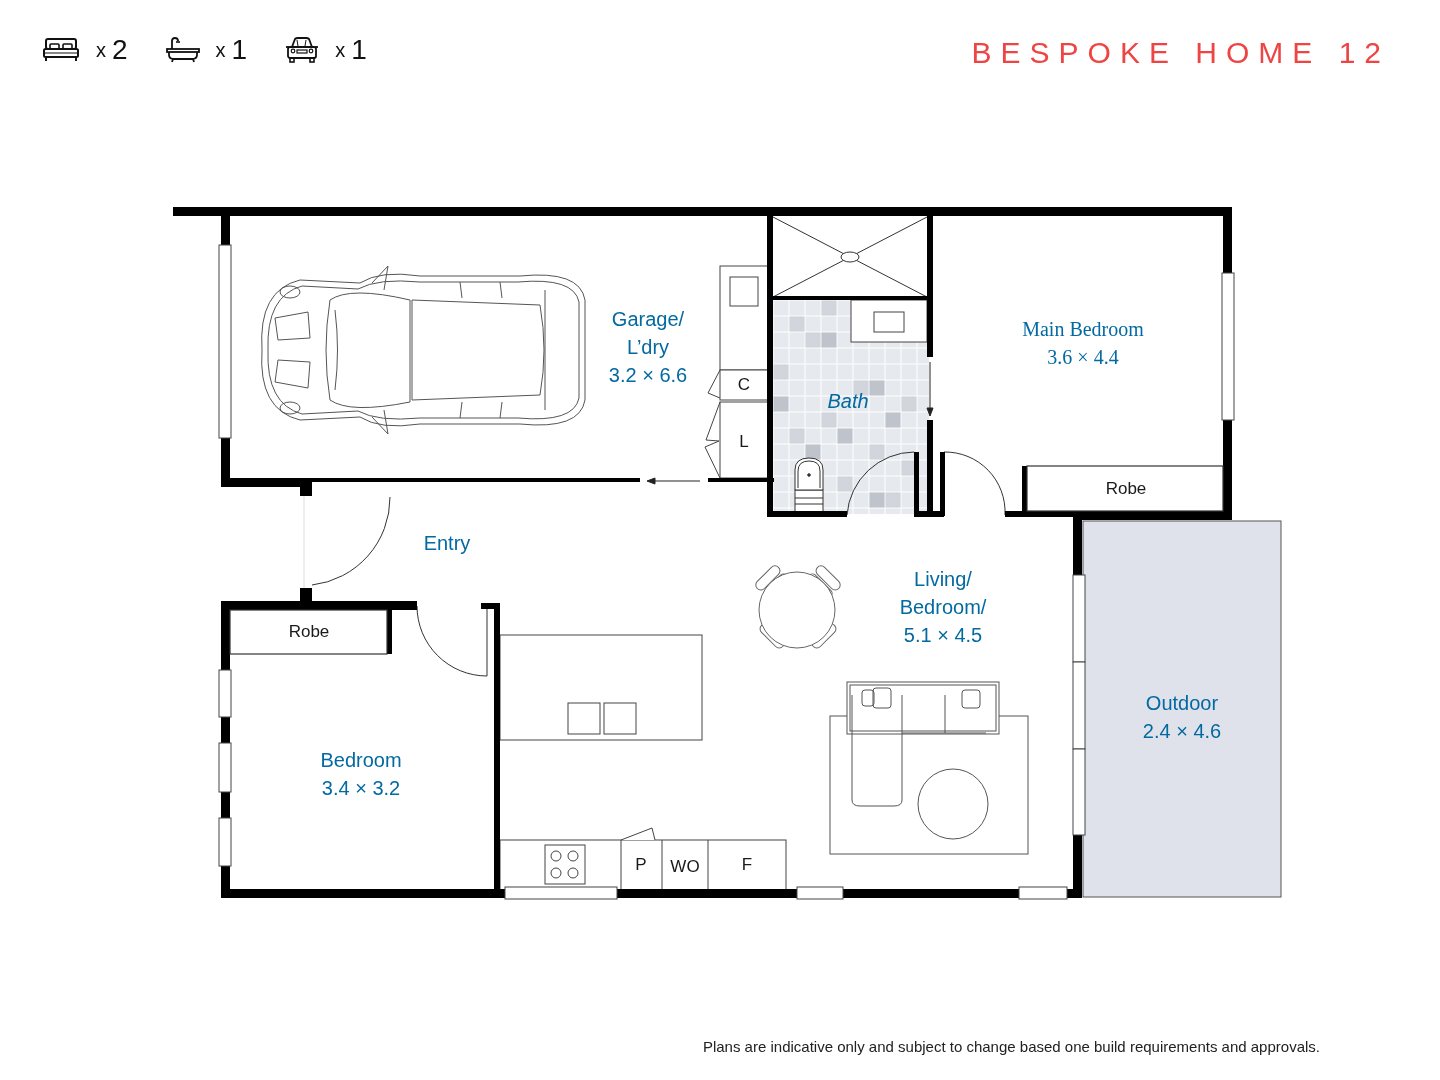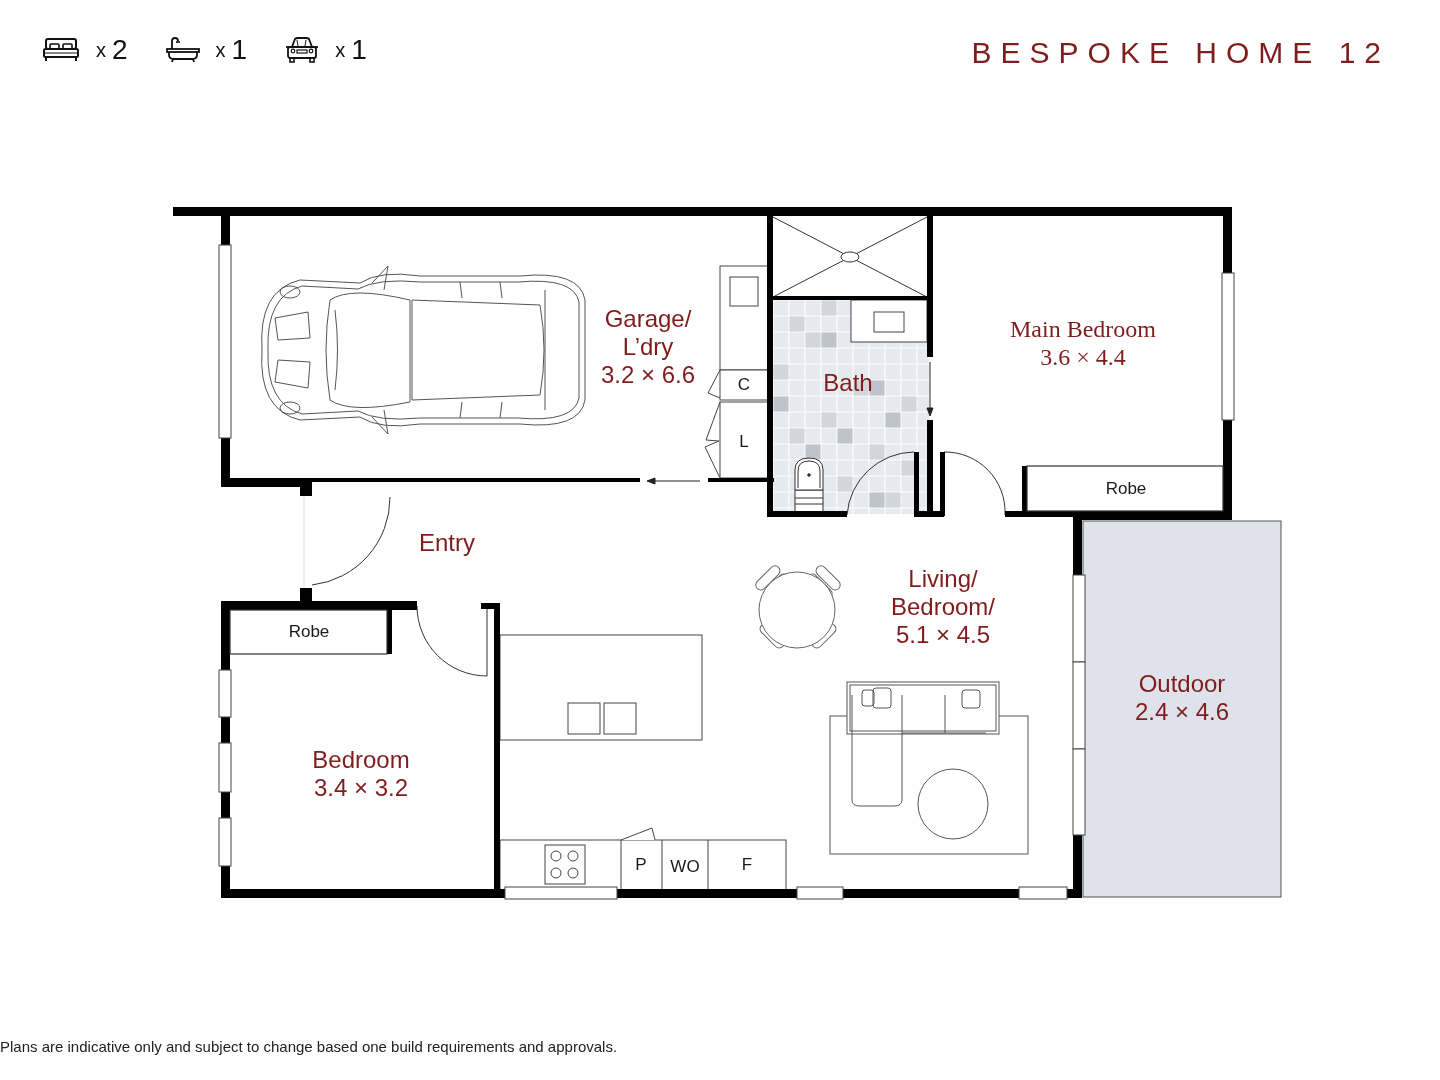--- a/index.html
+++ b/index.html
@@ -3,26 +3,26 @@
 <meta charset="utf-8">
 <style>
   html, body { margin: 0; padding: 0; background: #ffffff; }
   body { width: 1440px; height: 1080px; position: relative; overflow: hidden; font-family: "Liberation Sans", "DejaVu Sans", sans-serif; color: #111; }
   .header { position: absolute; left: 0; top: 0; width: 1440px; height: 110px; }
   .features { position: absolute; left: 42px; top: 36px; display: flex; align-items: center; }
   .feature { display: flex; align-items: center; margin-right: 38px; }
   .feature svg { display: block; }
   .feature .x { font-size: 20px; margin-left: 16px; color: #111; }
   .feature .count { font-size: 28px; margin-left: 6px; color: #111; line-height: 1; }
-  .title { position: absolute; right: 50px; top: 36px; font-size: 30px; letter-spacing: 9px; color: #7f1d1d; font-weight: normal; }
+  .title { position: absolute; right: 50px; top: 36px; font-size: 30px; letter-spacing: 9px; color: #ef4444; font-weight: normal; }
   .plan { position: absolute; left: 0; top: 0; width: 1440px; height: 1080px; }
-  .room-label { position: absolute; text-align: center; font-size: 24px; line-height: 28px; color: #7f1d1d; transform: translateX(-50%); white-space: nowrap; }
+  .room-label { position: absolute; text-align: center; font-size: 20px; line-height: 28px; color: #0369a1; transform: translateX(-50%); white-space: nowrap; }
   .room-label .dim { display: block; }
   .small-label { position: absolute; font-size: 17px; color: #1a1a1a; transform: translate(-50%, -50%); white-space: nowrap; }
-  .footer { position: absolute; left: 0; width: 1320px; top: 1038px; text-align: left; font-size: 15px; color: #222; }
+  .footer { position: absolute; left: 0; width: 1320px; top: 1038px; text-align: right; font-size: 15px; color: #222; }
 </style>
 </head>
 <body>
 
 <div class="header">
   <div class="features">
     <div class="feature">
       <span>
         <svg width="38" height="26" viewBox="0 0 38 26">
           <rect x="4" y="2" width="30" height="10" rx="2" fill="none" stroke="#111" stroke-width="2"></rect>
@@ -306,40 +306,40 @@
   <g stroke="#ddd" stroke-width="1">
     <line x1="304" y1="496" x2="304" y2="588"></line>
   </g>
 </svg>
 
 <div class="room-label" style="left:648px; top:305px;">
   <span class="dim">Garage/</span>
   <span class="dim">L’dry</span>
   <span class="dim">3.2 × 6.6</span>
 </div>
-<div class="room-label" style="left:848px; top:369px;">
+<div class="room-label" style="left:848px; top:387px;font-style:italic;">
   <span class="dim">Bath</span>
 </div>
 <div class="room-label" style="left:1083px; top:315px;font-family:Liberation Serif, serif;">
   <span class="dim">Main Bedroom</span>
   <span class="dim">3.6 × 4.4</span>
 </div>
 <div class="room-label" style="left:447px; top:529px;text-align:center;">
   <span class="dim">Entry</span>
 </div>
 <div class="room-label" style="left:943px; top:565px;text-align:center;">
   <span class="dim">Living/</span>
   <span class="dim">Bedroom/</span>
   <span class="dim">5.1 × 4.5</span>
 </div>
 <div class="room-label" style="left:361px; top:746px;">
   <span class="dim">Bedroom</span>
   <span class="dim">3.4 × 3.2</span>
 </div>
-<div class="room-label" style="left:1182px; top:670px;">
+<div class="room-label" style="left:1182px; top:689px;">
   <span class="dim">Outdoor</span>
   <span class="dim">2.4 × 4.6</span>
 </div>
 
 <span class="small-label" style="left:744px; top:385px;">C</span>
 <span class="small-label" style="left:744px; top:442px;">L</span>
 <span class="small-label" style="left:1126px; top:489px;">Robe</span>
 <span class="small-label" style="left:309px; top:632px;">Robe</span>
 <span class="small-label" style="left:641px; top:865px;">P</span>
 <span class="small-label" style="left:685px; top:867px;text-align:center;">WO</span>

